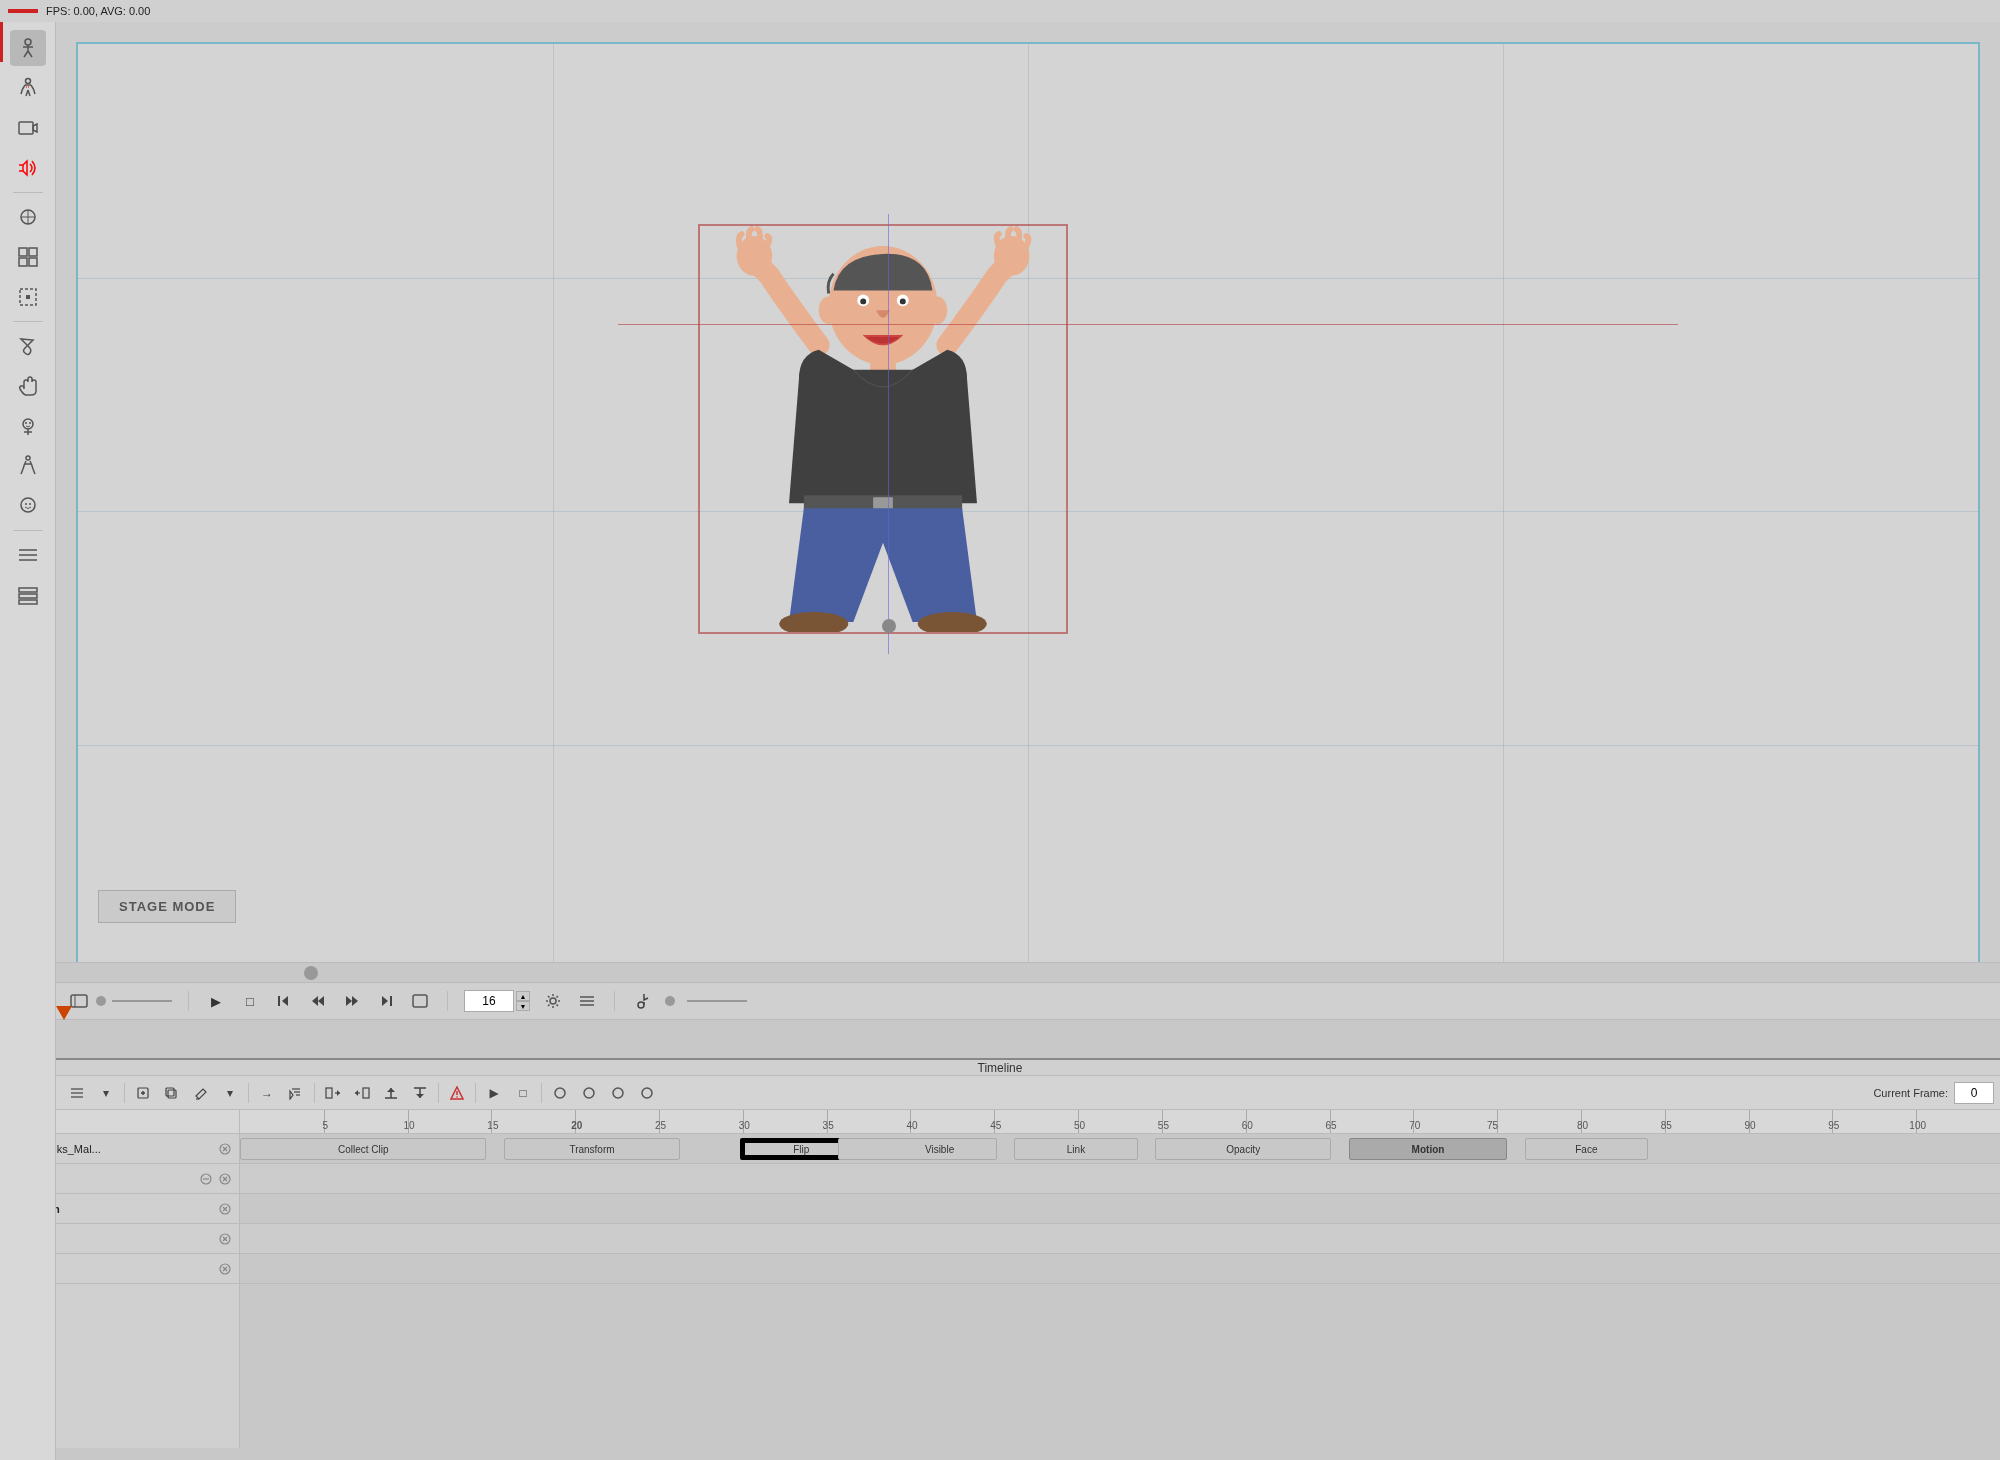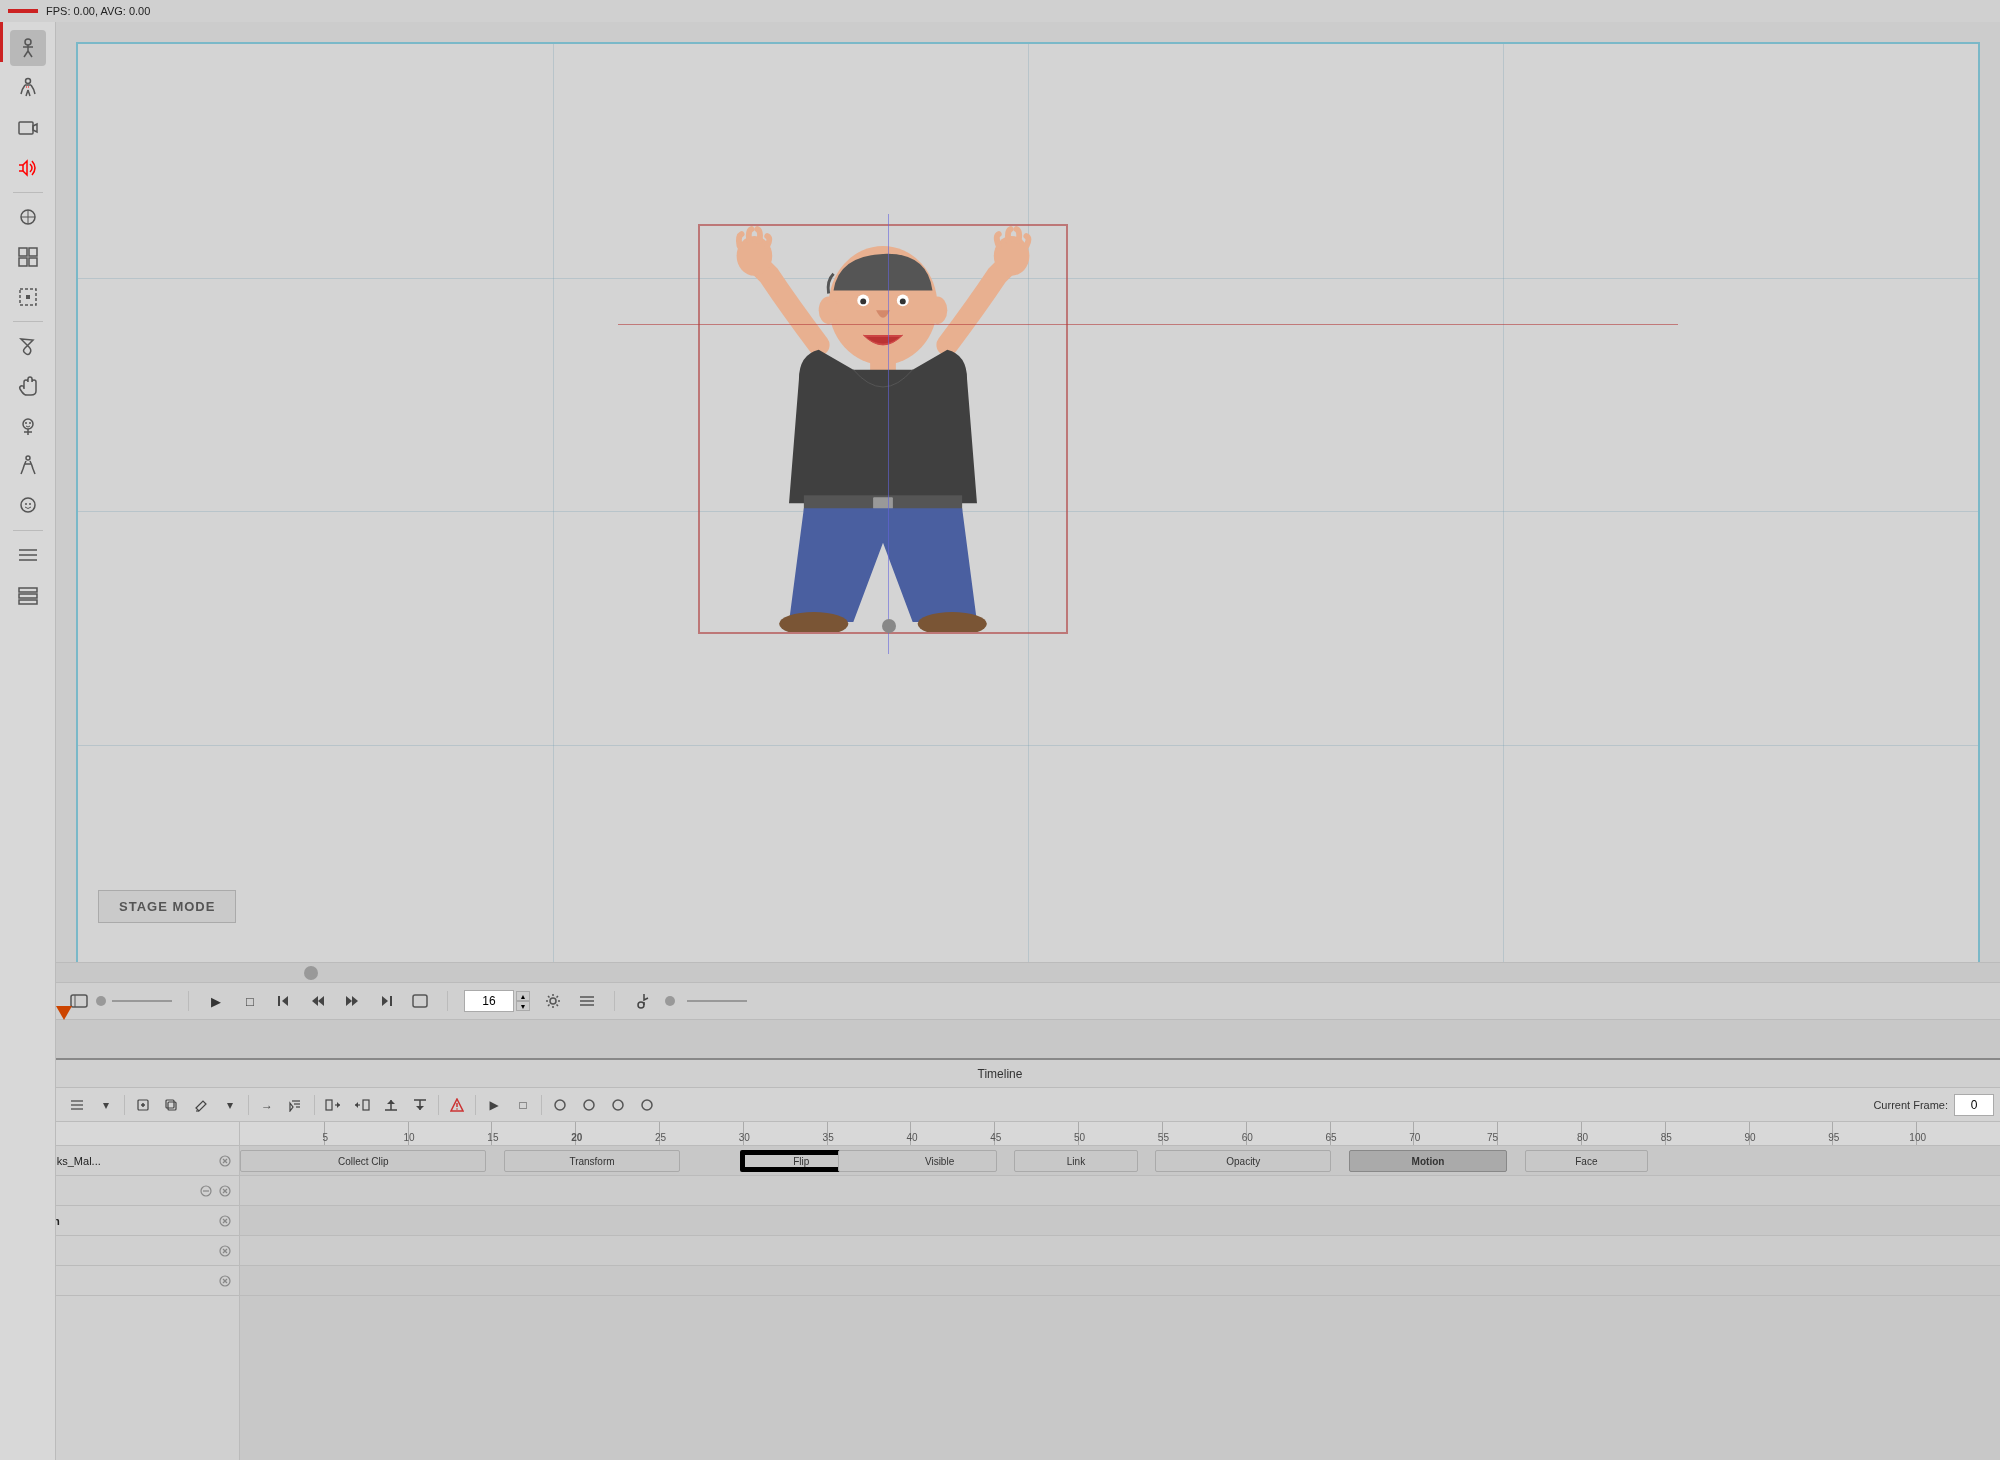--- a/index.html
+++ b/index.html
@@ -226,21 +226,21 @@
       bottom: 0;
       left: 0;
       right: 0;
       height: 402px;
       background: #c8c8c8;
       border-top: 2px solid #888;
       z-index: 3;
     }
 
     .timeline-header {
-      height: 28px;
+      height: 16px;
       background: #d0d0d0;
       border-bottom: 1px solid #bbb;
       display: flex;
       align-items: center;
       justify-content: center;
       font-size: 12px;
       color: #333;
       position: relative;
     }
 

